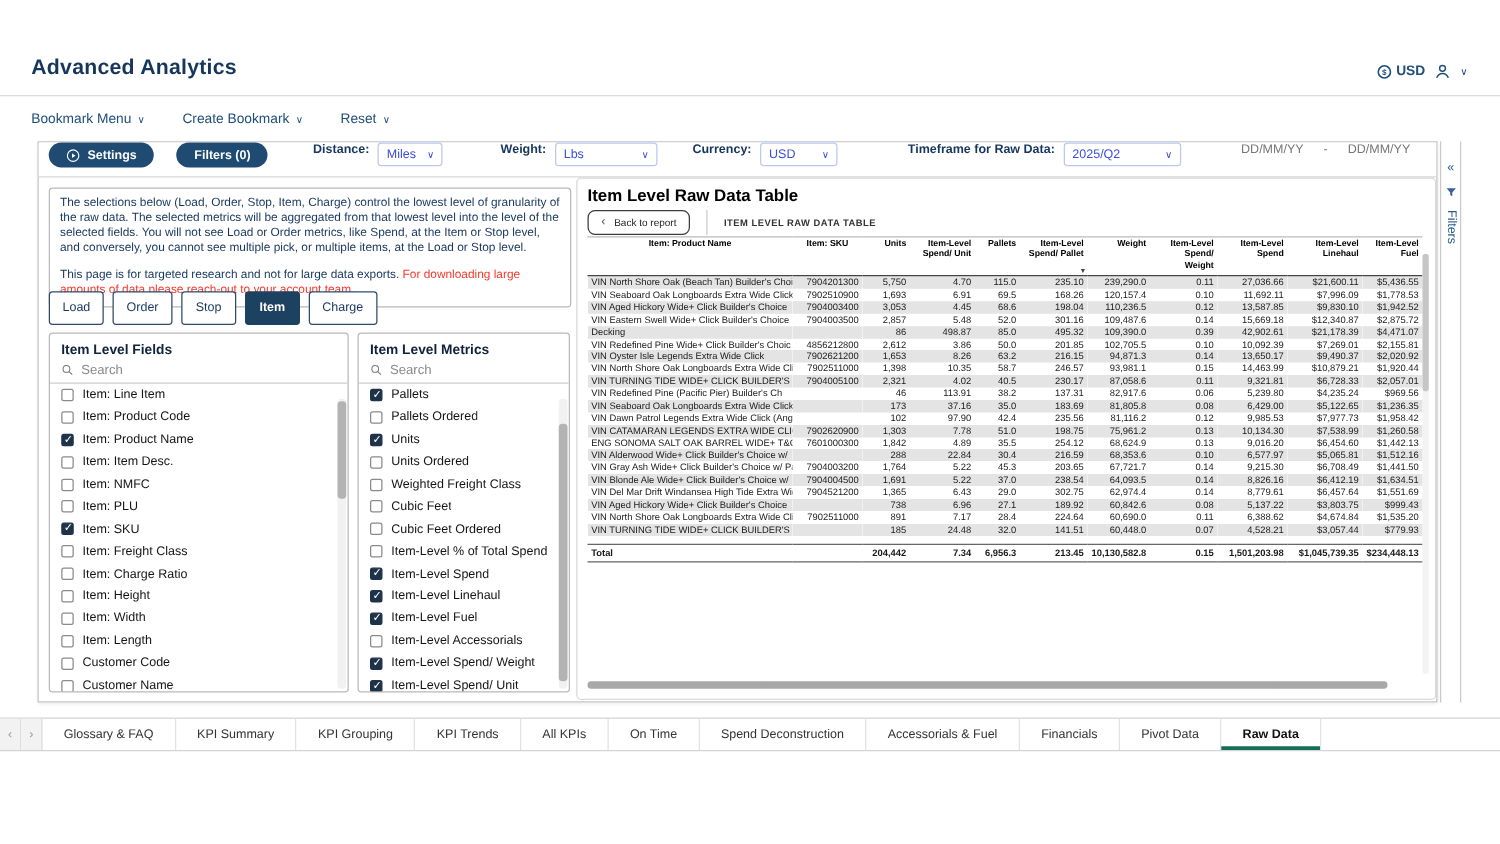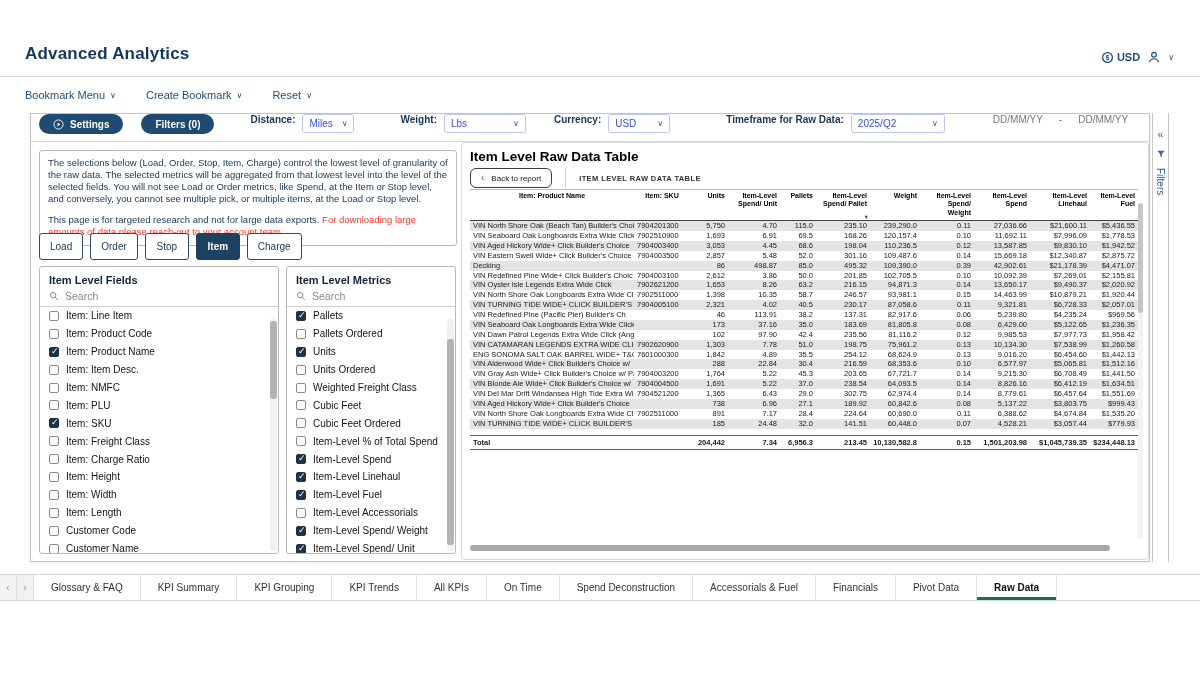--- a/index.html
+++ b/index.html
@@ -63,21 +63,21 @@
   .sheet-tab { margin-left:13px; padding-left:13px; border-left:1px solid #ccc; height:20px; display:flex; align-items:center; font-size:7.5px; font-weight:700; letter-spacing:.4px; color:#333; }
 
   .tbl-wrap { position:absolute; left:8px; right:16px; top:46px; }
   table.raw { width:100%; border-collapse:collapse; table-layout:fixed; }
   table.raw th { font-size:7px; font-weight:700; color:#000; border-top:1px solid #bbb; border-bottom:1px solid #444; padding:2px 3px 3px 3px; line-height:1.2; vertical-align:top; text-align:right; position:relative; }
   table.raw th.c0 { text-align:center; }
   table.raw th.c1 { text-align:center; }
   .sort-caret { position:absolute; right:1px; bottom:0; font-size:5.5px; color:#444; }
   table.raw td { font-size:7.5px; color:#191919; padding:1px 3px; line-height:1.05; white-space:nowrap; overflow:hidden; text-align:right; }
   table.raw td.c0 { text-align:left; }
-  table.raw td.c1 { text-align:left; }
+  table.raw td.c1 { text-align:right; }
   table.raw tbody tr:nth-child(odd) { background:#e4e4e4; }
   table.raw tfoot tr.spacer td { height:7px; padding:0; }
   table.raw tfoot tr.total td { font-weight:700; border-top:1px solid #666; border-bottom:1px solid #666; padding:2.5px 3px; }
 
   .hscroll { position:absolute; left:8px; bottom:8px; width:640px; height:6px; background:#a8a8a8; border-radius:3px; cursor:pointer; }
   .tbl-vtrack { position:absolute; right:5px; top:60px; bottom:20px; width:5px; background:#f3f3f3; border-radius:3px; }
   .tbl-vthumb { position:absolute; top:0; left:0; width:5px; height:110px; background:#c6c6c6; border-radius:3px; cursor:pointer; }
 
   
   .tabbar { position:absolute; left:0; top:574px; width:1200px; height:27px; background:#fff; border-top:1px solid #d4d4d4; border-bottom:1px solid #d4d4d4; display:flex; align-items:stretch; }
@@ -419,21 +419,21 @@
               <td class="c4">85.0</td>
               <td class="c5">495.32</td>
               <td class="c6">109,390.0</td>
               <td class="c7">0.39</td>
               <td class="c8">42,902.61</td>
               <td class="c9">$21,178.39</td>
               <td class="c10">$4,471.07</td>
             </tr>
             <tr>
               <td class="c0">VIN Redefined Pine Wide+ Click Builder's Choic</td>
-              <td class="c1">7904003100</td>
+              <td class="c1">4856212800</td>
               <td class="c2">2,612</td>
               <td class="c3">3.86</td>
               <td class="c4">50.0</td>
               <td class="c5">201.85</td>
               <td class="c6">102,705.5</td>
               <td class="c7">0.10</td>
               <td class="c8">10,092.39</td>
               <td class="c9">$7,269.01</td>
               <td class="c10">$2,155.81</td>
             </tr>

